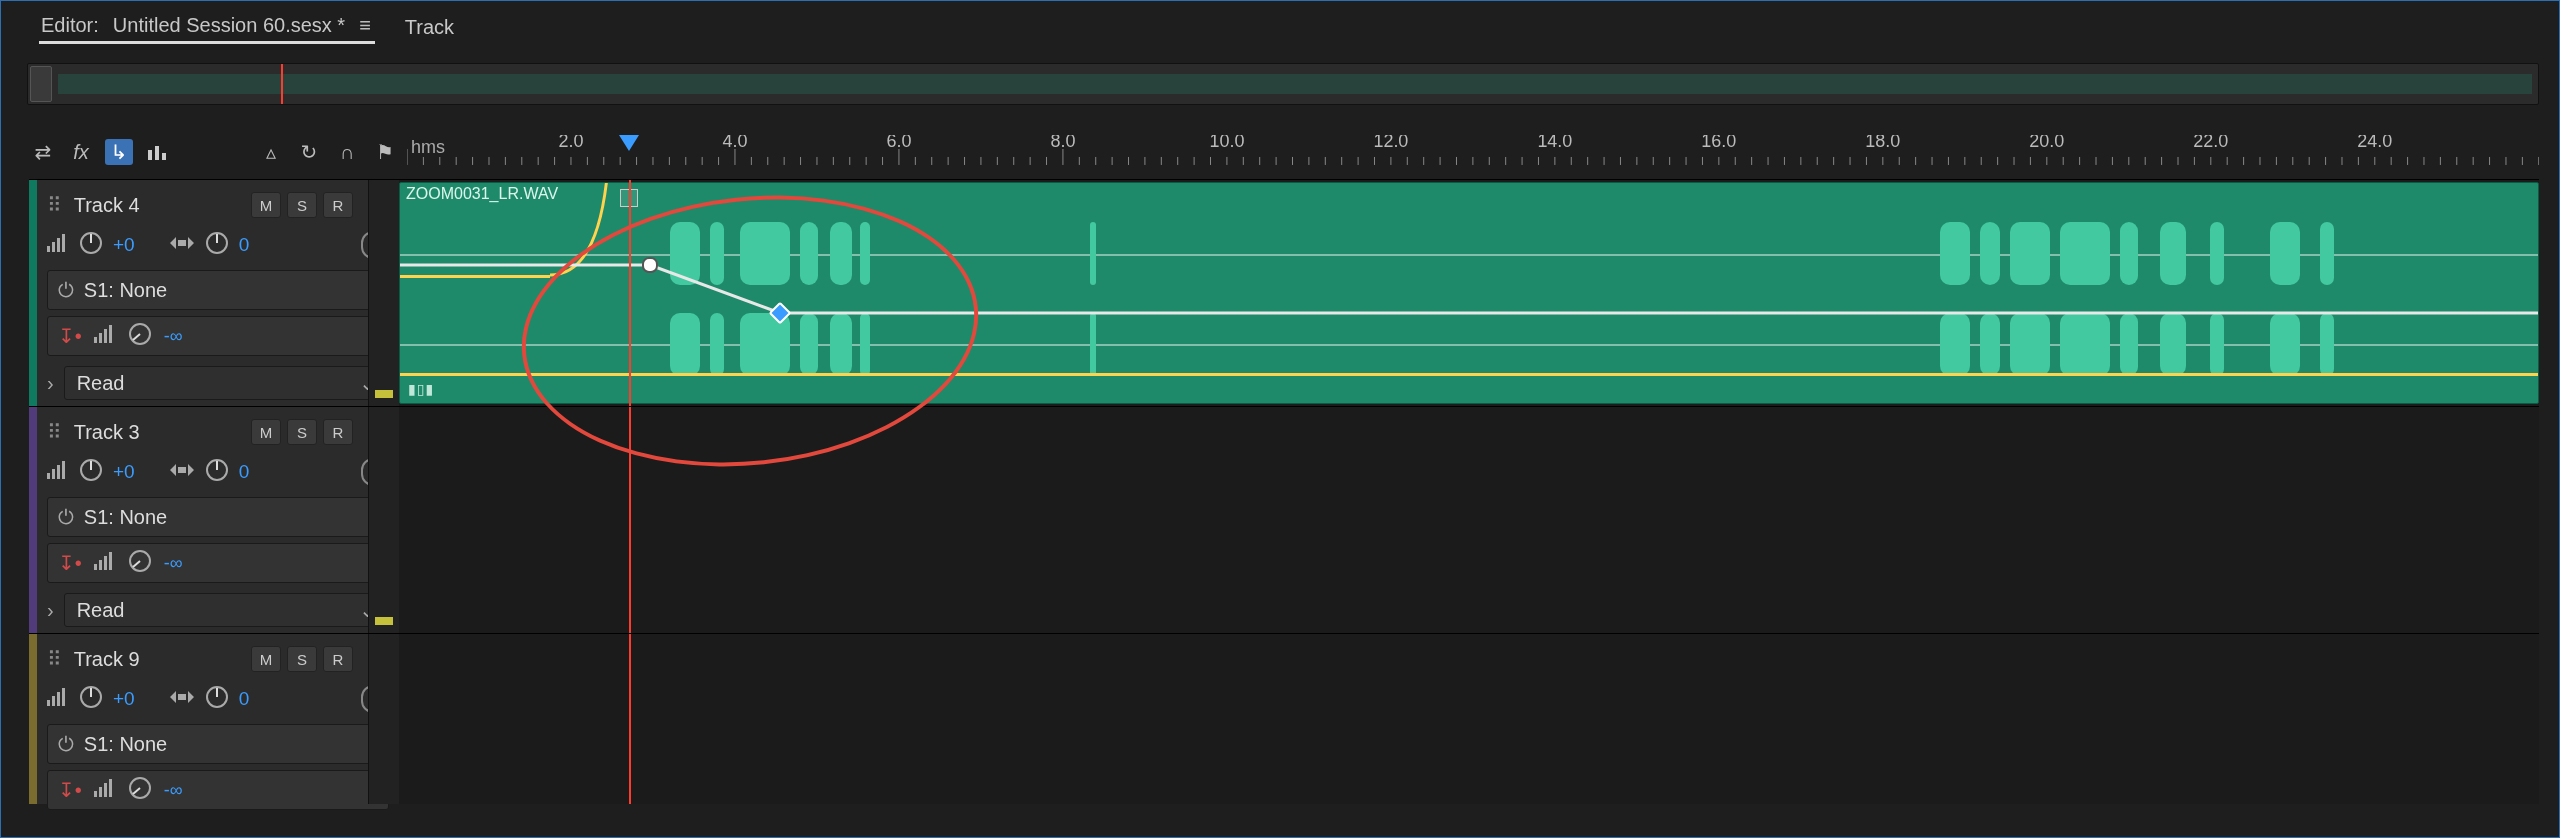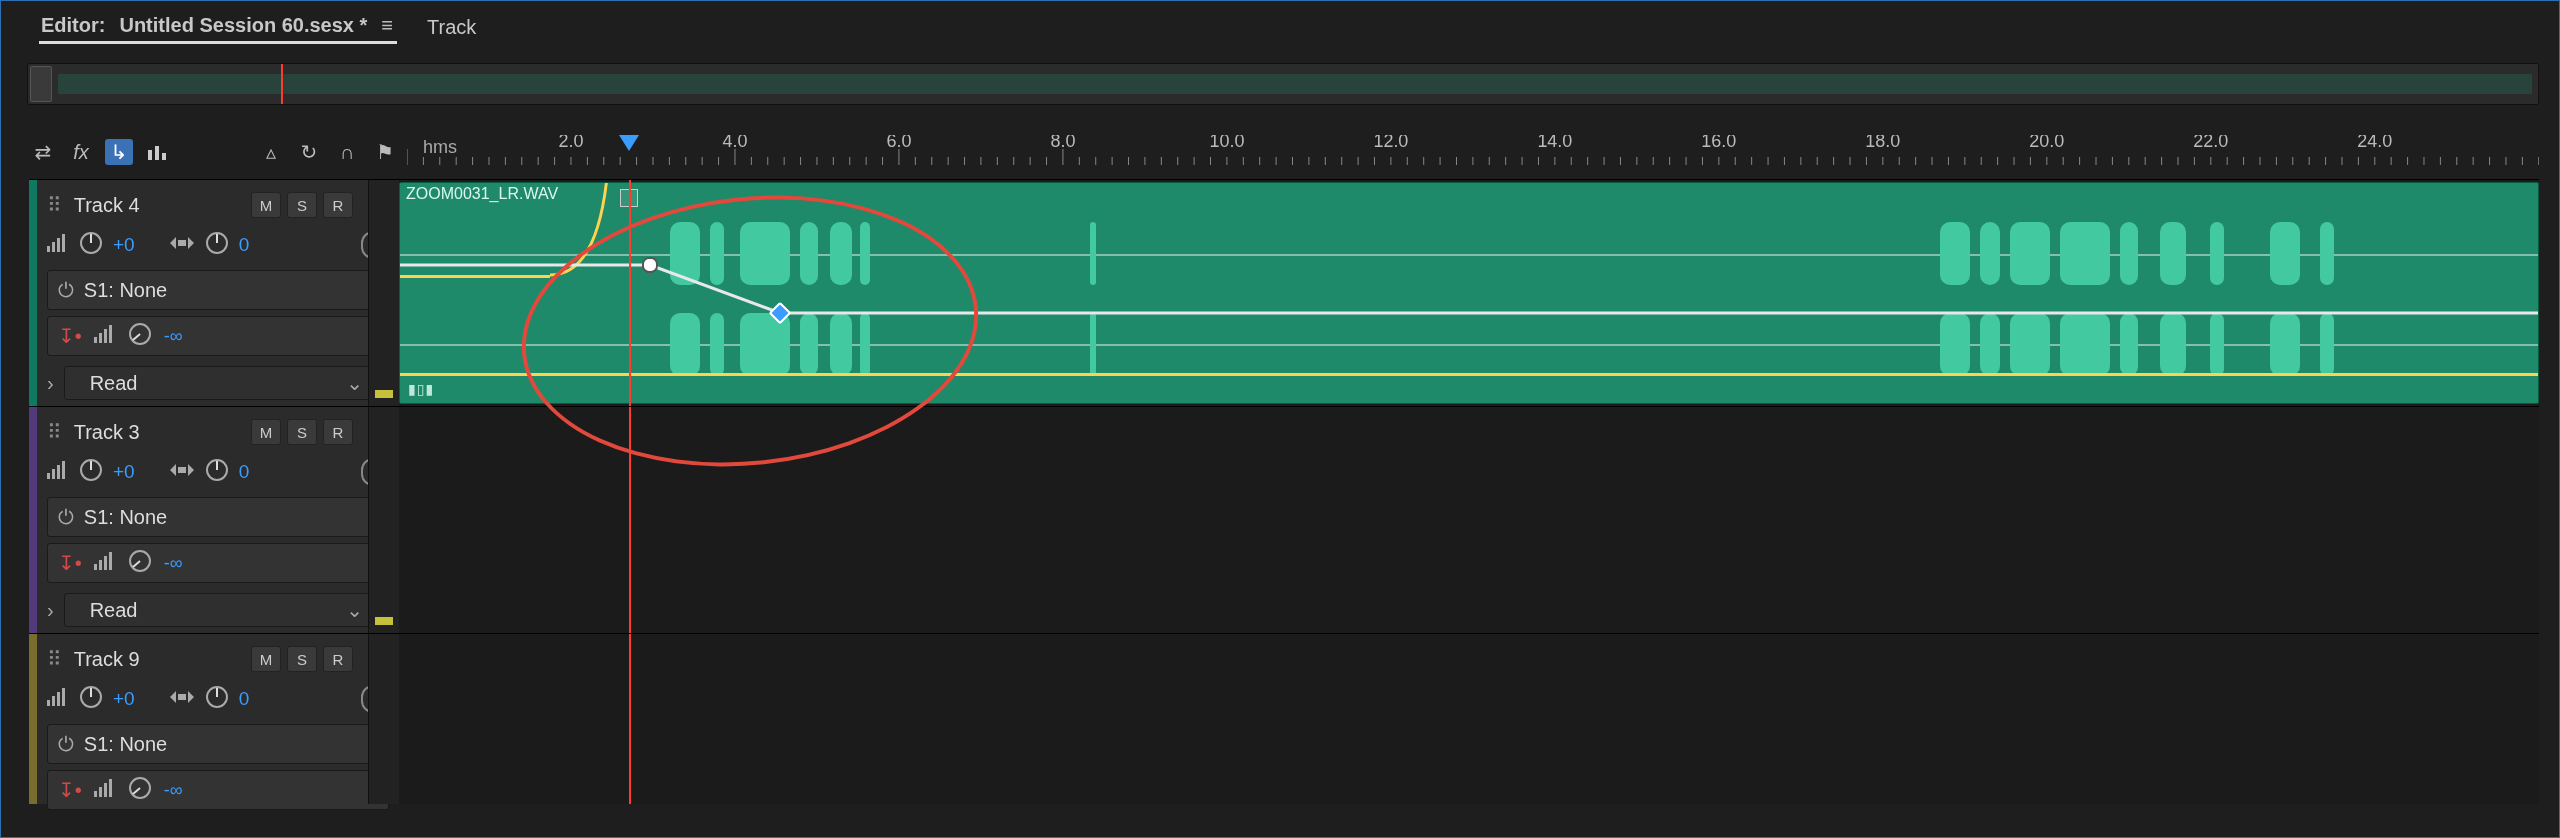--- a/index.html
+++ b/index.html
@@ -19,37 +19,37 @@
     --trk2:#513b7a;
     --trk3:#7a6b2f;
   }
   html,body{margin:0;padding:0;background:var(--bg);color:var(--text);
     font-family:-apple-system,Segoe UI,Helvetica,Arial,sans-serif;font-size:20px;
     width:2560px;height:838px;overflow:hidden;}
   .app{width:2560px;height:838px;position:relative;border:1px solid #2d6fb3;box-sizing:border-box;}
   
   .top-tabs{position:absolute;left:38px;top:8px;height:36px;display:flex;align-items:center;gap:28px;}
   .top-tab{display:flex;align-items:center;gap:14px;padding:4px 2px;color:var(--text);}
-  .top-tab.active{border-bottom:3px solid #ddd;font-weight:bold;}
+  .top-tab.active{border-bottom:3px solid #ddd;}
   .top-tab .menu{color:#bbb;letter-spacing:2px;}
   
   .overview{position:absolute;left:26px;right:20px;top:62px;height:40px;
     background:#2b2b2b;border:1px solid #111;border-radius:2px;}
   .overview .play{position:absolute;left:253px;top:0;bottom:0;width:2px;background:var(--accent);}
   .overview .handle{position:absolute;left:2px;top:2px;bottom:2px;width:20px;background:#3a3a3a;border:1px solid #555;border-radius:2px;}
   .overview .clipstrip{position:absolute;left:30px;top:10px;right:6px;height:20px;
     background:rgba(31,138,106,.25);}
   
   .tool-row{position:absolute;left:28px;top:136px;height:30px;display:flex;gap:10px;align-items:center;}
   .ticon{width:28px;height:26px;display:flex;align-items:center;justify-content:center;color:#bbb;}
   .ticon.on{color:#fff;background:#3b72b5;border-radius:3px;}
   .right-tools{position:absolute;left:256px;top:136px;height:30px;display:flex;gap:10px;align-items:center;}
   
   .ruler{position:absolute;left:406px;right:20px;top:134px;height:30px;color:#aaa;font-size:18px;}
-  .ruler .hms{position:absolute;left:16px;top:2px;}
+  .ruler .hms{position:absolute;left:4px;top:2px;}
   .ruler svg{position:absolute;inset:0;}
   .playhead-flag{position:absolute;top:0;width:0;height:0;border-left:10px solid transparent;border-right:10px solid transparent;border-top:16px solid var(--blue);}
   
   .tracks{position:absolute;left:28px;right:20px;top:178px;bottom:0;}
   .track{position:relative;height:226px;border-top:1px solid #000;display:flex;}
   .track.short{height:170px;}
   .color-strip{width:8px;height:100%;}
   .thead{width:362px;background:#2b2b2b;position:relative;box-sizing:border-box;padding:8px 10px;}
   .lane{flex:1;position:relative;background:#1b1b1b;}
   .track .name-row{display:flex;align-items:center;gap:12px;height:34px;}
@@ -67,21 +67,21 @@
     display:flex;align-items:center;gap:10px;padding:0 10px;color:#ddd;}
   .slot .pw{color:#aaa;}
   .slot .chev{margin-left:auto;color:#aaa;}
   .slot2{margin-top:6px;height:38px;background:#333;border:1px solid #1a1a1a;border-radius:3px;
     display:flex;align-items:center;gap:12px;padding:0 10px;}
   .slot2 .rec{color:#d24a4a;}
   .slot2 .neg{color:var(--blue);font-size:18px;}
   .auto-row{margin-top:10px;display:flex;align-items:center;gap:10px;}
   .auto-row .exp{color:#aaa;}
   .auto-sel{flex:1;height:32px;background:#2f2f2f;border:1px solid #1a1a1a;border-radius:3px;
-    display:flex;align-items:center;padding:0 25px;color:#ddd;}
+    display:flex;align-items:center;padding:0 12px;color:#ddd;}
   .auto-sel .chev{margin-left:auto;color:#aaa;}
   .meter-slot{position:absolute;right:0;top:0;bottom:0;width:30px;background:#222;border-left:1px solid #111;}
   .meter-slot .led{position:absolute;left:6px;right:6px;bottom:8px;height:8px;background:#c6c13a;}
   
   .clip{position:absolute;left:0;top:2px;bottom:2px;right:0;background:var(--clip);
     border:1px solid #0a5a44;border-radius:2px;overflow:hidden;}
   .clip .title{position:absolute;left:6px;top:2px;font-size:16px;color:#d9f5ec;}
   .clip .chan{position:absolute;left:0;right:0;height:48%;}
   .clip .chan.top{top:18px;} .clip .chan.bot{bottom:6px;}
   .clip .mid{position:absolute;left:0;right:0;height:2px;background:rgba(255,255,255,.45);}

